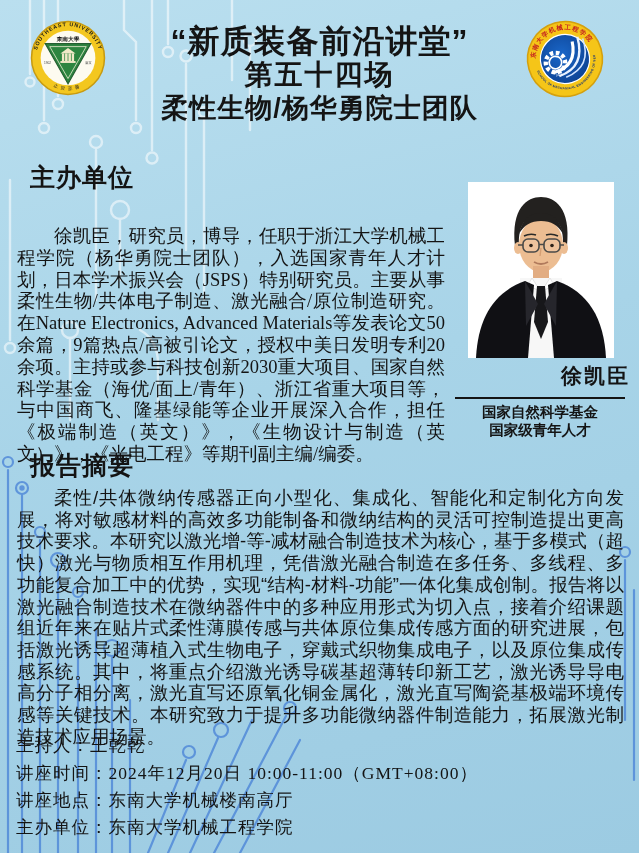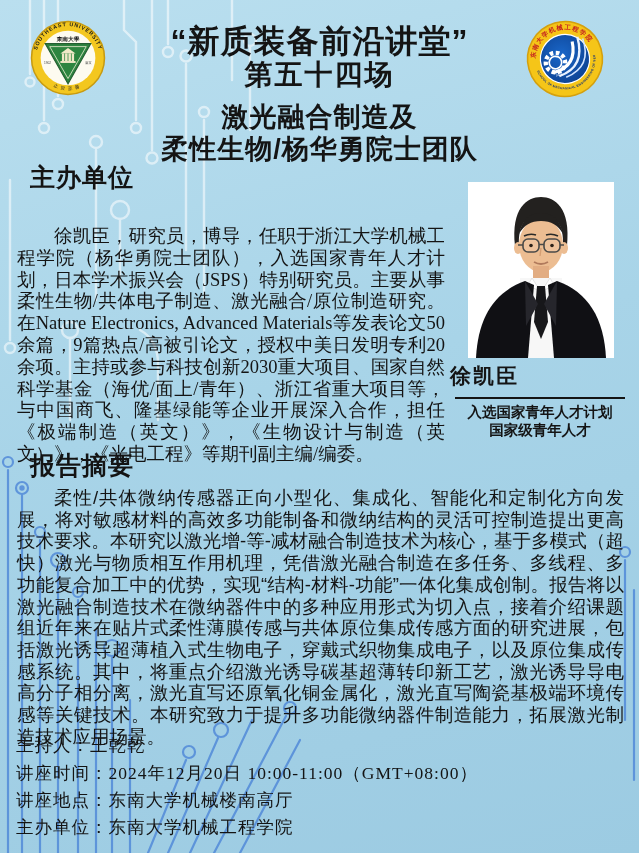--- a/index.html
+++ b/index.html
@@ -35,21 +35,21 @@
   
   .bio {
     left: 17px; top: 202px; width: 428px;
     font-family: "Liberation Serif", "DejaVu Serif", serif;
     font-size: 18.5px; line-height: 21.8px;
     text-align: justify; text-indent: 2em; margin-top: 24px;
   }
 
   
   .photo-card { left: 468px; top: 182px; width: 146px; height: 176px; background: #ffffff; }
-  .speaker-name { left: 450px; top: 362px; width: 180px; text-align: left;
+  .speaker-name { left: 450px; top: 362px; width: 180px; text-align: right;
                   font-size: 21px; font-weight: bold; letter-spacing: 2px; }
   .speaker-divider { left: 455px; top: 397px; width: 170px; height: 2px; background: #141414; }
   .speaker-titles { left: 446px; top: 404px; width: 188px; text-align: center;
                     font-size: 14.5px; font-weight: bold; line-height: 17.5px; }
 
   
   .abstract-text {
     left: 17px; top: 487px; width: 607px;
     font-size: 18.5px; font-weight: 400; line-height: 21.7px;
     text-align: justify; text-indent: 2em;
@@ -185,21 +185,20 @@
         <path d="M37 69 Q73 67 73 27" stroke="#e8f1ff" stroke-width="3"></path>
         <path d="M45 73 Q81 69 79 31" stroke="#cfe2ff" stroke-width="2"></path>
       </g>
       <text x="37" y="68.5" font-size="4" fill="#ffffff" text-anchor="middle">1916</text>
     </svg>
   </div>
 
   <div class="abs title-block">
     <div class="title-line1">“新质装备前沿讲堂”</div>
     <div class="title-line2">第五十四场</div>
-    <div class="topic">激光融合制造及</div>
     <div class="topic" style="margin-top:0;">柔性生物/杨华勇院士团队</div>
   </div>
 
   <div class="abs section-heading h-guest">主办单位</div>
   <p class="abs bio">徐凯臣，研究员，博导，任职于浙江大学机械工程学院（杨华勇院士团队），入选国家青年人才计划，日本学术振兴会（JSPS）特别研究员。主要从事柔性生物/共体电子制造、激光融合/原位制造研究。在Nature Electronics, Advanced Materials等发表论文50余篇，9篇热点/高被引论文，授权中美日发明专利20余项。主持或参与科技创新2030重大项目、国家自然科学基金（海优/面上/青年）、浙江省重大项目等，与中国商飞、隆基绿能等企业开展深入合作，担任《极端制造（英文）》，《生物设计与制造（英文）》，《光电工程》等期刊副主编/编委。</p>
 
   <div class="abs photo-card">
     <svg width="146" height="176" viewBox="0 0 146 176">
       <rect width="146" height="176" fill="#ffffff"></rect>
       <path d="M47 64 C43 26 59 15 73 15 C87 15 103 26 99 64 L95 64 C96 42 88 33 73 33 C58 33 50 42 51 64 Z" fill="#23211f"></path>
@@ -225,21 +224,21 @@
       <path d="M69 104 L77 104 L80 140 L73 157 L66 140 Z" fill="#17171a"></path>
       <path d="M8 176 C10 136 26 110 57 99 L66 103 L60 176 Z" fill="#101014"></path>
       <path d="M138 176 C136 136 120 110 89 99 L80 103 L86 176 Z" fill="#101014"></path>
       <path d="M57 99 L70 122 L58 144 Z" fill="#26262c"></path>
       <path d="M89 99 L76 122 L88 144 Z" fill="#26262c"></path>
     </svg>
   </div>
   <div class="abs speaker-name">徐凯臣</div>
   <div class="abs speaker-divider"></div>
   <div class="abs speaker-titles">
-    <div>入选国家青年人才计划</div>
+    <div>国家自然科学基金</div>
     <div>国家级青年人才</div>
   </div>
 
   <div class="abs section-heading h-abstract">报告摘要</div>
   <p class="abs abstract-text">柔性/共体微纳传感器正向小型化、集成化、智能化和定制化方向发展，将对敏感材料的高效多功能制备和微纳结构的灵活可控制造提出更高技术要求。本研究以激光增-等-减材融合制造技术为核心，基于多模式（超快）激光与物质相互作用机理，凭借激光融合制造在多任务、多线程、多功能复合加工中的优势，实现“结构-材料-功能”一体化集成创制。报告将以激光融合制造技术在微纳器件中的多种应用形式为切入点，接着介绍课题组近年来在贴片式柔性薄膜传感与共体原位集成传感方面的研究进展，包括激光诱导超薄植入式生物电子，穿戴式织物集成电子，以及原位集成传感系统。其中，将重点介绍激光诱导碳基超薄转印新工艺，激光诱导导电高分子相分离，激光直写还原氧化铜金属化，激光直写陶瓷基极端环境传感等关键技术。本研究致力于提升多功能微纳器件制造能力，拓展激光制造技术应用场景。</p>
 
   <div class="abs footer-line f-host">主持人：王乾乾</div>
   <div class="abs footer-line f-time">讲座时间：2024年12月20日 10:00-11:00（GMT+08:00）</div>
   <div class="abs footer-line f-location">讲座地点：东南大学机械楼南高厅</div>
   <div class="abs footer-line f-organizer">主办单位：东南大学机械工程学院</div>

